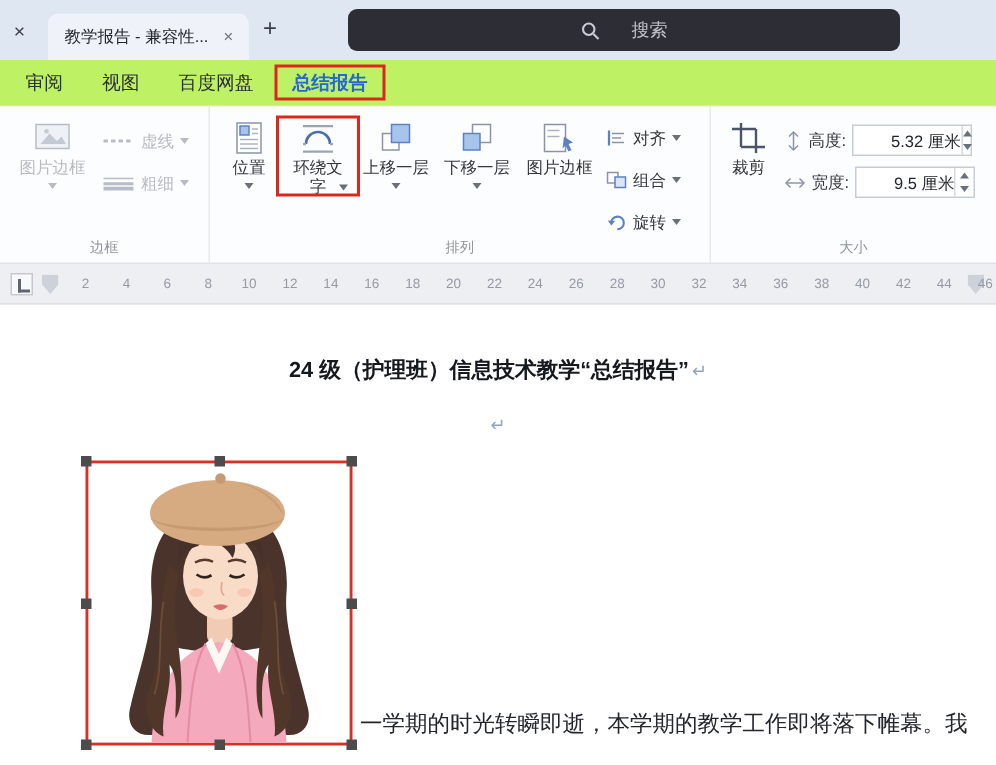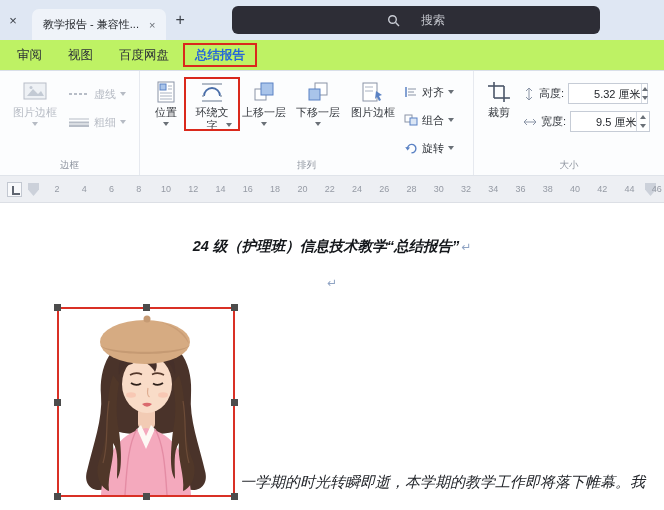--- a/index.html
+++ b/index.html
@@ -52,21 +52,21 @@
   .tabstop { position:absolute; left:7px; top:6px; width:15px; height:15px; background:#f8f9fb; border:1px solid #c3c8d1; }
   .tabstop::after { content:""; position:absolute; left:4px; top:3px; width:6px; height:7px; border-left:2px solid #5f6570; border-bottom:2px solid #5f6570; }
   .indent-marker { position:absolute; left:28px; top:7px; width:11px; height:13px; background:#ccd1da;
                    clip-path:polygon(0 0,100% 0,100% 50%,50% 100%,0 50%); }
   .indent-marker-r { position:absolute; right:8px; top:7px; width:11px; height:13px; background:#ccd1da;
                    clip-path:polygon(0 0,100% 0,100% 50%,50% 100%,0 50%); }
   .ticks { position:absolute; left:50px; right:0; top:0; bottom:0; display:flex; justify-content:space-between; align-items:center; }
   .tick { width:14px; text-align:center; font-size:9px; color:#959aa4; }
 
   
-  .docarea { position:absolute; top:204px; left:0; right:0; bottom:0; background:#fff;font-style:italic; }
+  .docarea { position:absolute; top:204px; left:0; right:0; bottom:0; background:#fff; }
   .doc-title { position:absolute; top:33px; left:0; right:0; text-align:center; font-size:14.5px; font-weight:700; color:#15181c; }
   .pmark { color:#90a4c4; font-weight:400; font-size:12px; margin-left:2px; }
   .pmark-line { position:absolute; top:72px; left:0; right:0; text-align:center; font-size:12px; color:#90a4c4; }
   .image-frame { position:absolute; left:57px; top:103px; width:178px; height:190px; border:2px solid #d93025; background:#fff; }
   .handle { position:absolute; width:7px; height:7px; background:#4c4c4c; }
   .h-tl{left:-5px;top:-5px} .h-tm{left:calc(50% - 3.5px);top:-5px} .h-tr{right:-5px;top:-5px}
   .h-ml{left:-5px;top:calc(50% - 3.5px)} .h-mr{right:-5px;top:calc(50% - 3.5px)}
   .h-bl{left:-5px;bottom:-5px} .h-bm{left:calc(50% - 3.5px);bottom:-5px} .h-br{right:-5px;bottom:-5px}
   .body-text { position:absolute; left:240px; top:269px; font-size:15px; color:#23262b; white-space:nowrap; }
 </style>

